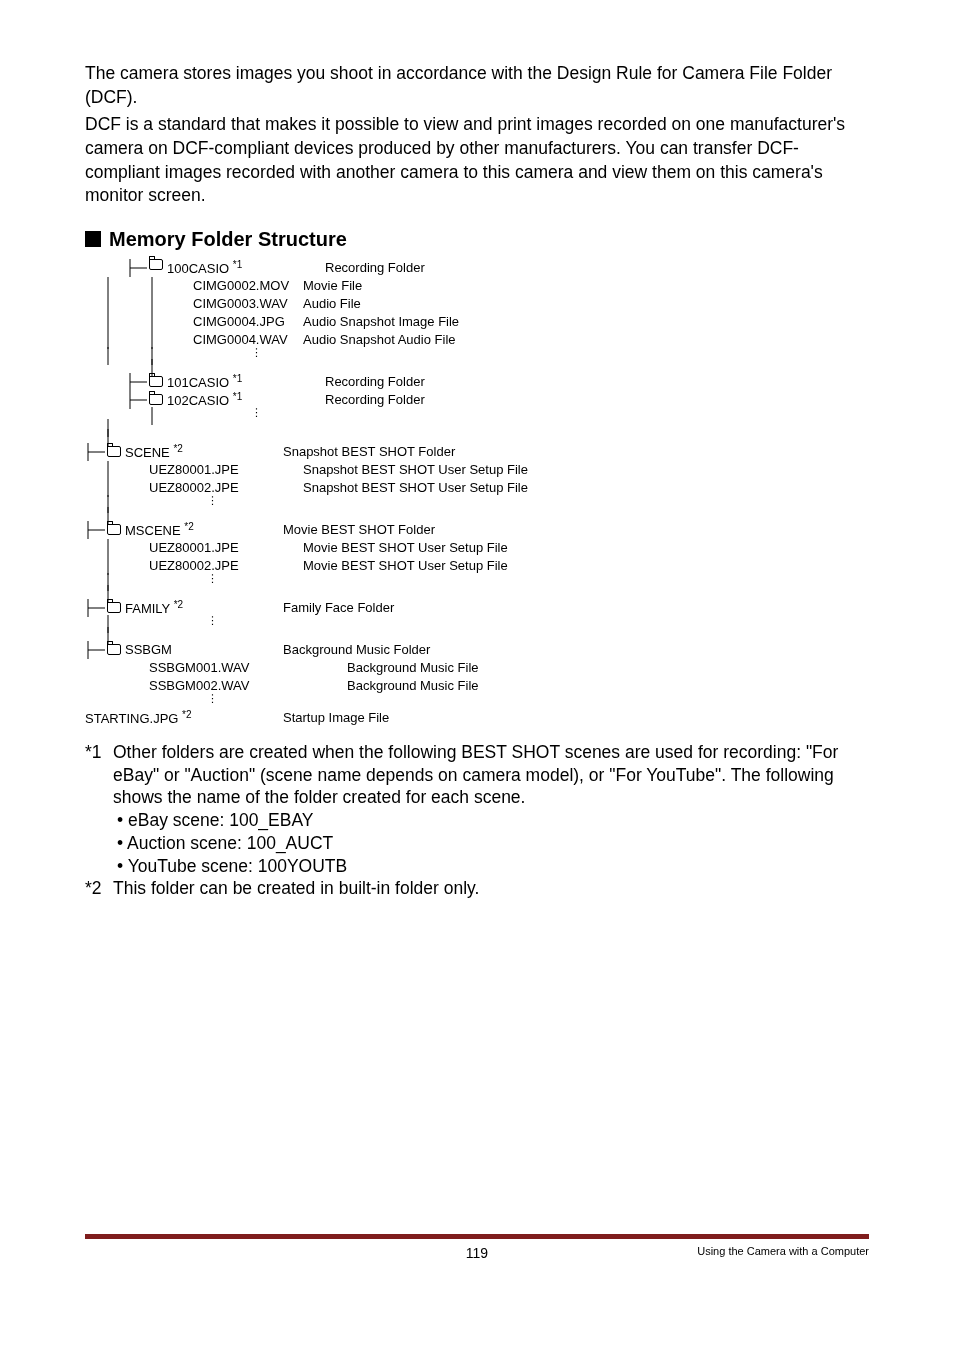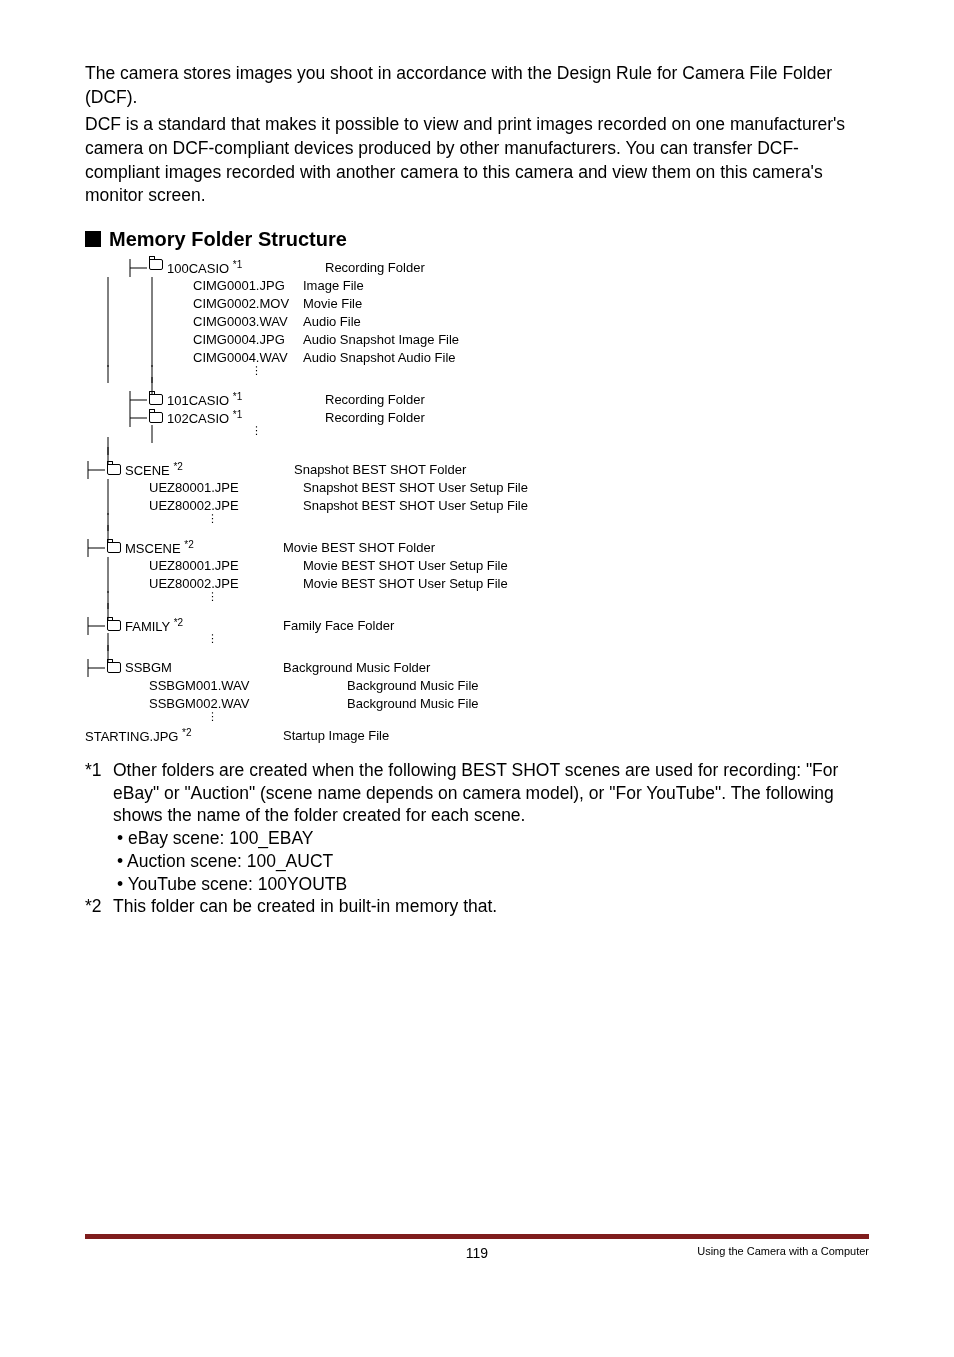--- a/index.html
+++ b/index.html
@@ -166,32 +166,20 @@
         <span class="tree-desc" style="">Recording Folder</span>
       </div>
       <div class="tree-row" style="padding-left: 0px;">
         <div style="width: 198px; display: flex; align-items: center; flex-shrink: 0; padding-left: 20px;">
           <svg class="conn" width="44" height="18">
             <line x1="3" y1="0" x2="3" y2="18" stroke="#000" stroke-width="1"></line>
           </svg>
           <svg class="conn" width="44" height="18">
             <line x1="3" y1="0" x2="3" y2="18" stroke="#000" stroke-width="1"></line>
           </svg>
-          <span class="tree-label">CIMG0001.JPG</span>
-        </div>
-        <span class="tree-desc" style="">Image File</span>
-      </div>
-      <div class="tree-row" style="padding-left: 0px;">
-        <div style="width: 198px; display: flex; align-items: center; flex-shrink: 0; padding-left: 20px;">
-          <svg class="conn" width="44" height="18">
-            <line x1="3" y1="0" x2="3" y2="18" stroke="#000" stroke-width="1"></line>
-          </svg>
-          <svg class="conn" width="44" height="18">
-            <line x1="3" y1="0" x2="3" y2="18" stroke="#000" stroke-width="1"></line>
-          </svg>
           <span class="tree-label">CIMG0002.MOV</span>
         </div>
         <span class="tree-desc" style="">Movie File</span>
       </div>
       <div class="tree-row" style="padding-left: 0px;">
         <div style="width: 198px; display: flex; align-items: center; flex-shrink: 0; padding-left: 20px;">
           <svg class="conn" width="44" height="18">
             <line x1="3" y1="0" x2="3" y2="18" stroke="#000" stroke-width="1"></line>
           </svg>
           <svg class="conn" width="44" height="18">
@@ -270,21 +258,21 @@
       <div class="tree-row" style="padding-left: 20px; height: 10px;">
         <svg class="conn" width="44" height="18">
           <line x1="3" y1="0" x2="3" y2="18" stroke="#000" stroke-width="1"></line>
         </svg>
       </div>
       <div class="tree-row" style="padding-left: 20px; height: 10px;">
         <svg class="conn" width="44" height="18">
           <line x1="3" y1="0" x2="3" y2="18" stroke="#000" stroke-width="1"></line>
         </svg>
       </div>
-      <div class="tree-row" style="padding-left: 0px; gap: 11px;">
+      <div class="tree-row" style="padding-left: 0px;">
         <div style="width: 198px; display: flex; align-items: center; flex-shrink: 0; padding-left: 0px;">
           <svg class="conn" width="22" height="18">
             <line x1="3" y1="0" x2="3" y2="18" stroke="#000" stroke-width="1"></line>
             <line x1="3" y1="9" x2="20" y2="9" stroke="#000" stroke-width="1"></line>
           </svg>
           <span class="folder-icon"></span>
           <span class="tree-label">SCENE <span class="star">*2</span></span>
         </div>
         <span class="tree-desc" style="">Snapshot BEST SHOT Folder</span>
       </div>
@@ -416,21 +404,21 @@
   <div class="footnotes">
     <div class="fn-row">
       <div class="fn-mark">*1</div>
       <div>Other folders are created when the following BEST SHOT scenes are used for recording: "For eBay" or "Auction" (scene name depends on camera model), or "For YouTube". The following shows the name of the folder created for each scene.</div>
     </div>
     <div class="sub-bullet">• eBay scene: 100_EBAY</div>
     <div class="sub-bullet">• Auction scene: 100_AUCT</div>
     <div class="sub-bullet">• YouTube scene: 100YOUTB</div>
     <div class="fn-row">
       <div class="fn-mark">*2</div>
-      <div>This folder can be created in built-in memory that.</div>
+      <div>This folder can be created in built-in folder only.</div>
     </div>
   </div>
 
   <div class="footer">
     <span class="pnum">119</span>
     <span class="rtext">Using the Camera with a Computer</span>
   </div>
 
 </div>
 

